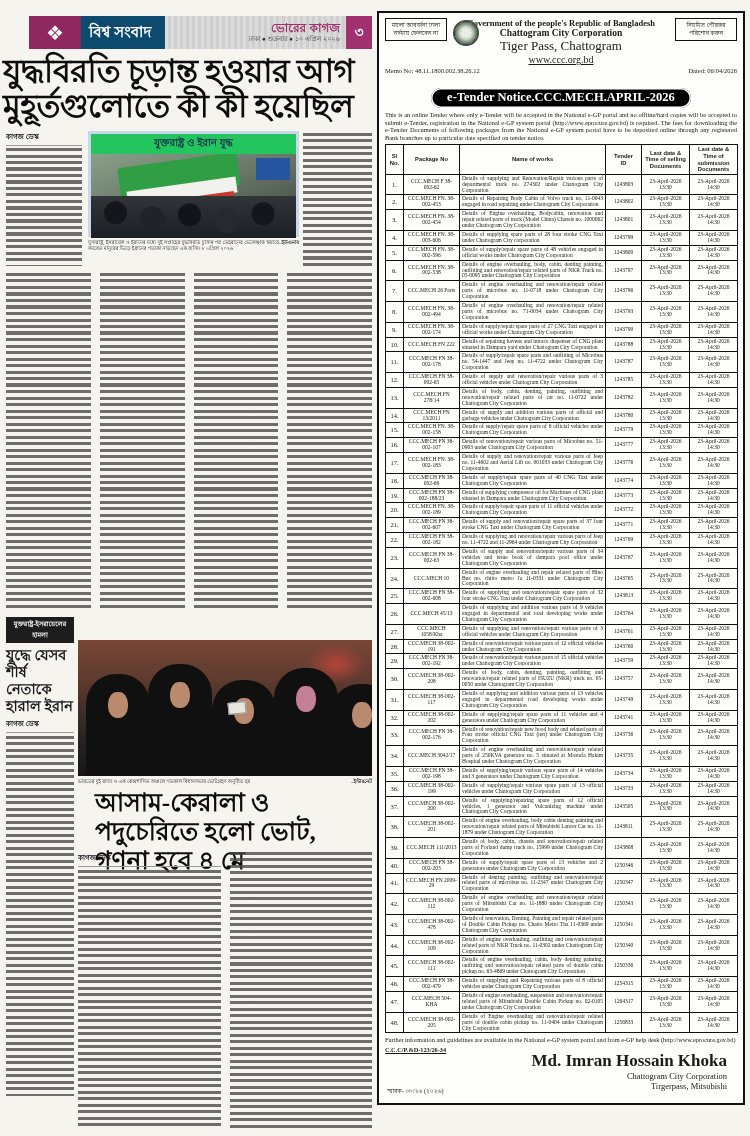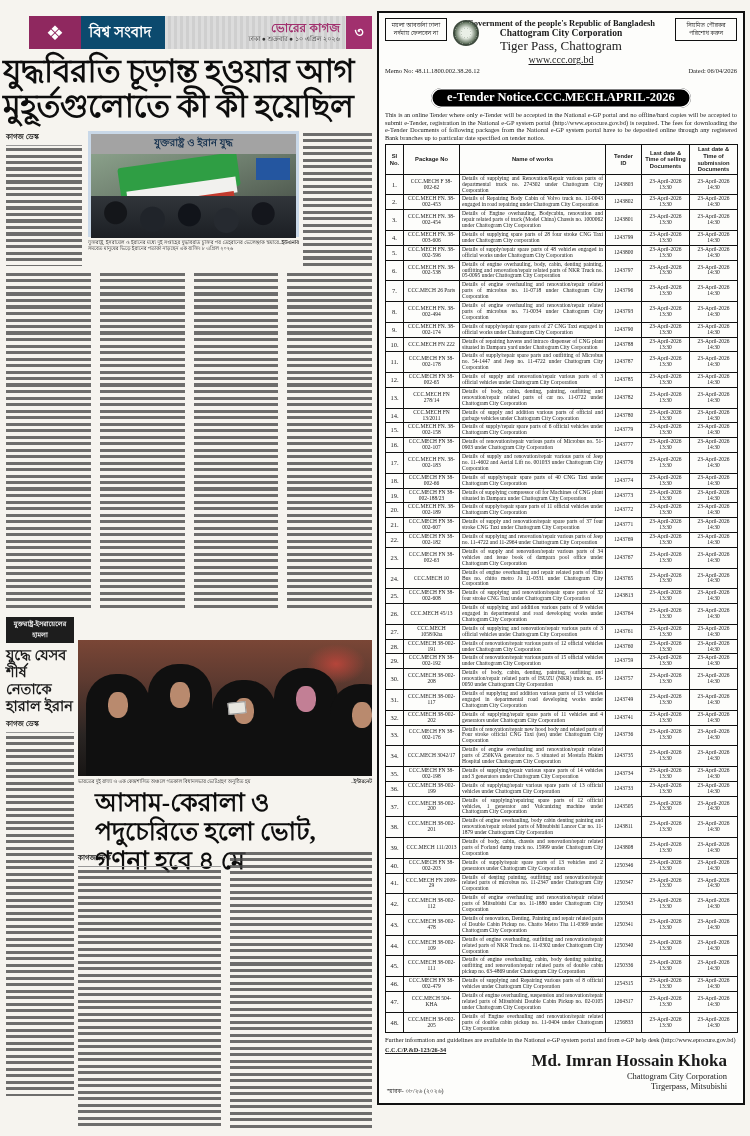--- a/index.html
+++ b/index.html
@@ -23,21 +23,21 @@
 
   .greek { background-image:repeating-linear-gradient(#474747 0 3px, transparent 3px 6.5px); opacity:.78; }
   .colset { display:flex; gap:9px; position:absolute; }
   .colset > div { flex:1; }
 
   .g-left1 { position:absolute; left:6px; top:148px; width:76px; height:118px; }
   .g-right1 { position:absolute; left:303px; top:133px; width:69px; height:133px; }
   .g-mid1 { left:6px; top:273px; width:366px; height:338px; }
 
   .photo1 { position:absolute; left:88px; top:131px; width:211px; height:106px; background:#c9d8e8; padding:3px; }
-  .photo1-label { background:#a3a3a3; color:#16324f; text-align:center; font-weight:bold; font-size:10px; font-family:"Liberation Sans",sans-serif; padding:1px 0 2px; }
+  .photo1-label { background:#22c55e; color:#16324f; text-align:center; font-weight:bold; font-size:10px; font-family:"Liberation Sans",sans-serif; padding:1px 0 2px; }
   .photo1-img { position:relative; height:84px; overflow:hidden; background:linear-gradient(160deg,#8aa08a 0%,#6d7d6d 40%,#3c423c 100%); }
   .flag-green { position:absolute; left:28px; top:6px; width:120px; height:34px; background:#2f9e44; transform:rotate(-8deg); border-radius:3px; }
   .flag-white { position:absolute; left:36px; top:30px; width:110px; height:16px; background:#f1f1ee; transform:rotate(-8deg); }
   .flag-red { position:absolute; left:44px; top:44px; width:100px; height:12px; background:#c23b2e; transform:rotate(-8deg); }
   .crowd1 { position:absolute; left:0; bottom:0; width:100%; height:42px;
     background:radial-gradient(circle at 12% 40%, #14161a 11px, transparent 12px),
       radial-gradient(circle at 30% 55%, #20242a 12px, transparent 13px),
       radial-gradient(circle at 48% 45%, #11141a 11px, transparent 12px),
       radial-gradient(circle at 66% 58%, #262a30 12px, transparent 13px),
       radial-gradient(circle at 84% 42%, #14161c 11px, transparent 12px),

